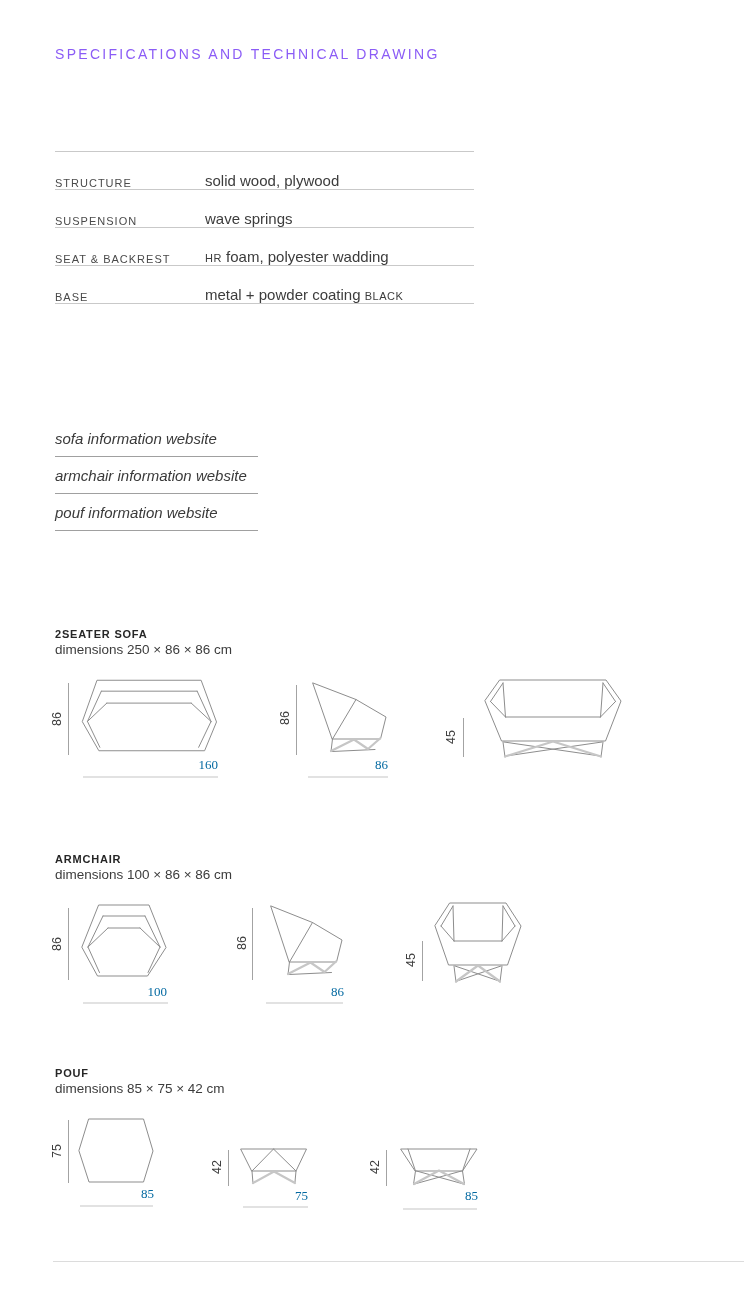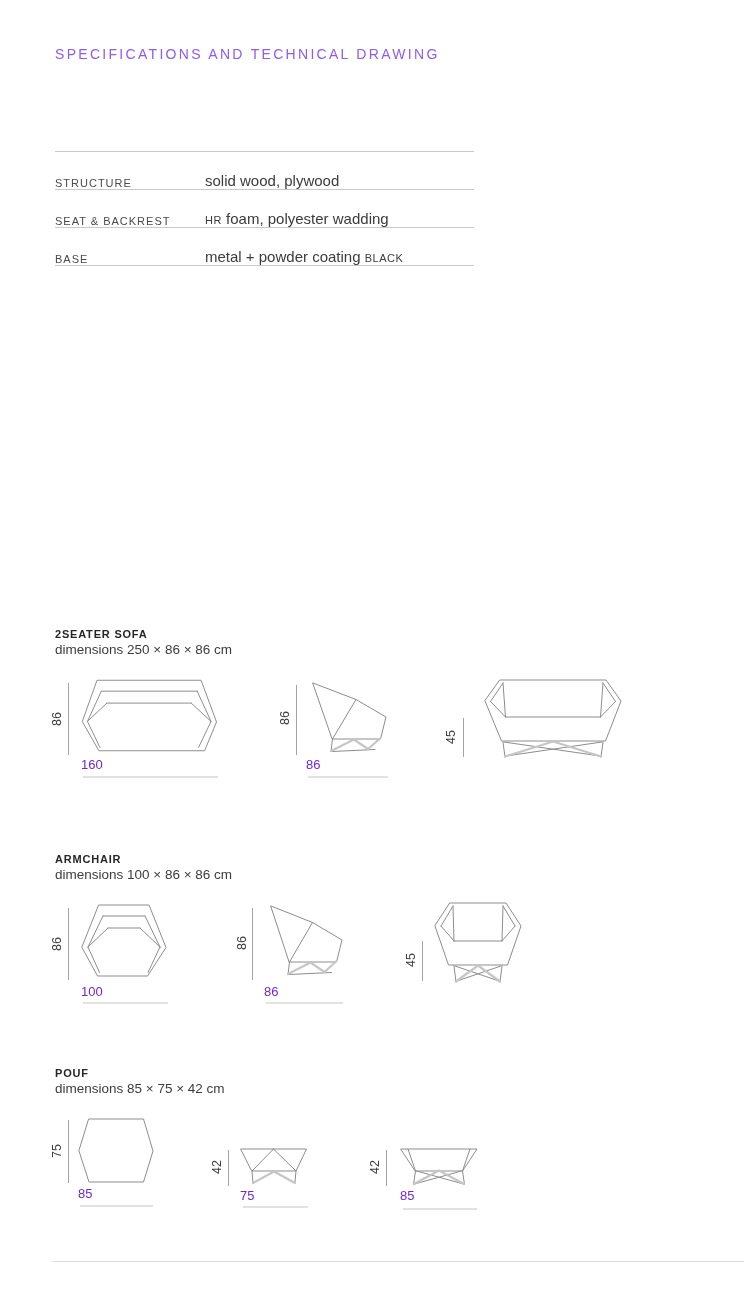--- a/index.html
+++ b/index.html
@@ -28,50 +28,59 @@
   }
 
   
   .sec-heading{ position:absolute; left:55px; font-size:11px; font-weight:bold; letter-spacing:0.8px; color:#262626; }
   .sec-dims{ position:absolute; left:55px; font-size:13.5px; color:#3c3c3c; }
 
   .vline{ position:absolute; width:1px; background:#a3a3a3; }
   .hline{ position:absolute; height:2px; background:#e2e2e2; }
   .vlabel{ position:absolute; width:30px; height:20px; text-align:center; font-size:12.5px; color:#3c3c3c;
            transform:rotate(-90deg); line-height:20px; }
-  .hlabel{ position:absolute; text-align:left; font-size:13px; color:#6d28d9; }
+  .hlabel{ position:absolute; text-align:right; font-size:13px; color:#0369a1;font-family:Liberation Serif, serif; }
 
   svg.drawing{ position:absolute; overflow:visible; }
   svg.drawing path{ fill:none; stroke:#8d8d8d; stroke-width:1; stroke-linejoin:round; stroke-linecap:round; }
   svg.drawing path.base{ stroke:#c6c6c6; stroke-width:2.2; }
 
   .footer-rule{ position:absolute; left:53px; top:1261px; width:691px; height:1px; background:#dcdcdc; }
 </style>
 </head>
 <body>
 
 <div class="page">
 
   <div class="page-title">SPECIFICATIONS AND TECHNICAL DRAWING</div>
 
   <div class="spec-table">
     <div class="spec-row">
       <div class="spec-label">STRUCTURE</div>
       <div class="spec-value"><span class="caps"></span><span>solid wood, plywood</span><span class="caps"></span></div>
     </div>
     <div class="spec-row">
+      <div class="spec-label">SUSPENSION</div>
+      <div class="spec-value"><span class="caps"></span><span>wave springs</span><span class="caps"></span></div>
+    </div>
+    <div class="spec-row">
       <div class="spec-label">SEAT &amp; BACKREST</div>
       <div class="spec-value"><span class="caps">HR</span><span> foam, polyester wadding</span><span class="caps"></span></div>
     </div>
     <div class="spec-row">
       <div class="spec-label">BASE</div>
       <div class="spec-value"><span class="caps"></span><span>metal + powder coating </span><span class="caps">BLACK</span></div>
     </div>
   </div>
 
+  <div class="links">
+    <div class="link-item">sofa information website</div>
+    <div class="link-item">armchair information website</div>
+    <div class="link-item">pouf information website</div>
+  </div>
 
   <div class="sec-heading" style="top:628px">2SEATER SOFA</div>
   <div class="sec-dims" style="top:642px">dimensions 250 × 86 × 86 cm</div>
 
   <div class="vlabel" style="left:42px; top:709px">86</div>
   <div class="vline" style="left:68px; top:683px; height:72px"></div>
   <svg class="drawing" style="left:81px; top:679px" width="137" height="74" viewBox="0 0 138 74">
     <path d="M16.5,1 L121,1 L136.5,43 L124.5,72 L18,72 L1.5,43 Z"></path>
     <path d="M20.5,12 L117,12"></path>
     <path d="M26,24 L111,24"></path>

